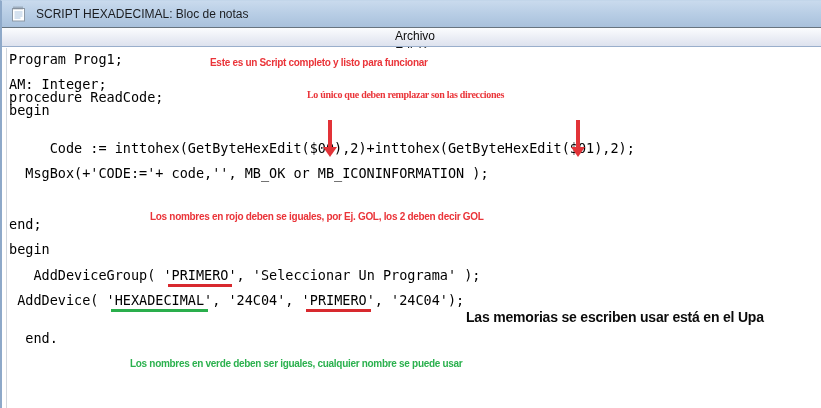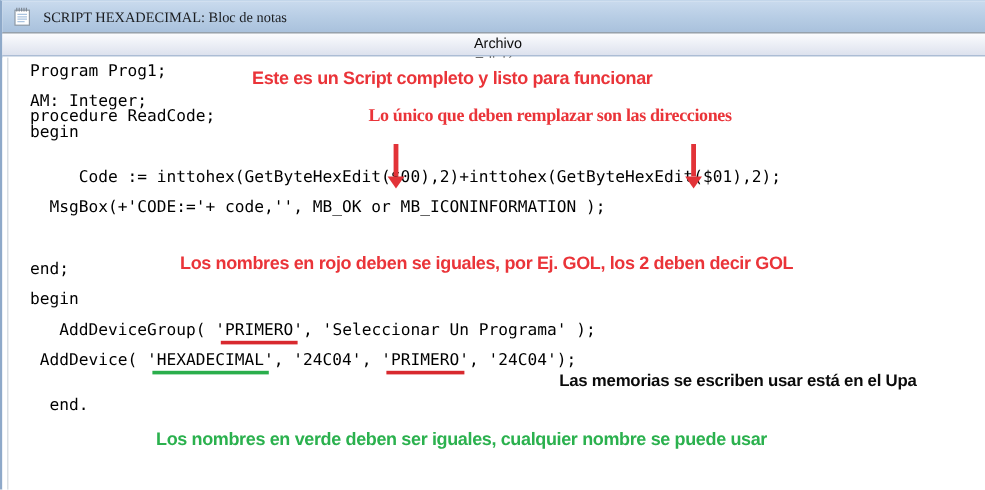--- a/index.html
+++ b/index.html
@@ -11,21 +11,21 @@
     position:absolute;inset:0;
     border-left:2px solid #8ea9c9;border-top:1px solid #c3d6ea;
     box-sizing:border-box;background:#fff;
   }
   
   .titlebar{
     height:27px;
     background:linear-gradient(#c9daed, #b6cce4 55%, #a9c1dc);
     border-bottom:1px solid #68747f;
     display:flex;align-items:center;gap:8px;
-    padding-left:8px;box-sizing:border-box;font-family:Liberation Serif, serif;
+    padding-left:8px;box-sizing:border-box;
   }
   .app-icon{width:18px;height:18px;display:inline-block;flex:0 0 auto;}
   .title{font-size:12px;color:#1b1d20;white-space:nowrap;}
   
   .menubar{
     height:19px;
     background:linear-gradient(#fbfcfe,#e9ecf4 60%,#dde2ee);
     border-bottom:1px solid #99aecb;
     display:flex;align-items:center;
     padding-left:7px;box-sizing:border-box;
@@ -34,39 +34,39 @@
   .menu-item{padding:1px 7px;cursor:default;}
   
   .editor{
     position:absolute;left:0;right:0;top:47px;bottom:0;
     background:#fff;
   }
   .editor::before{ 
     content:"";position:absolute;left:4px;top:0;bottom:0;width:1px;background:#d2d7dd;
   }
   .code{
-    position:absolute;left:16px;top:5px;right:0;
+    position:absolute;left:0;top:5px;right:0;
     padding-left:7px;
   }
   .code-line{
     font-family:"DejaVu Sans Mono",monospace;
     font-size:13.5px;line-height:12.7px;height:12.7px;
     white-space:pre;color:#000;
   }
   .u-red{
     border-bottom:3px solid #d8292e;
     padding:0 4px 1px;margin:12px -4px;
   }
   .u-green{
     border-bottom:3px solid #2aae4c;
     padding:0 4px 1px;margin:0 -4px;
   }
   
   .note{
-    position:absolute;font-weight:bold;font-size:15px;
+    position:absolute;font-weight:bold;font-size:10px;
     letter-spacing:-0.3px;white-space:nowrap;pointer-events:none;
   }
   .note-red{color:#ea3439;}
   .note-green{color:#2bb14e;}
   .note-black{color:#0b0b0b;font-size:14px;letter-spacing:-0.2px;}
   .arrow{position:absolute;width:14px;pointer-events:none;}
   .arrow .stem{width:4px;height:27px;margin:0 auto;background:#e23338;}
   .arrow .head{
     width:0;height:0;margin:0 auto;
     border-left:7px solid transparent;border-right:7px solid transparent;

